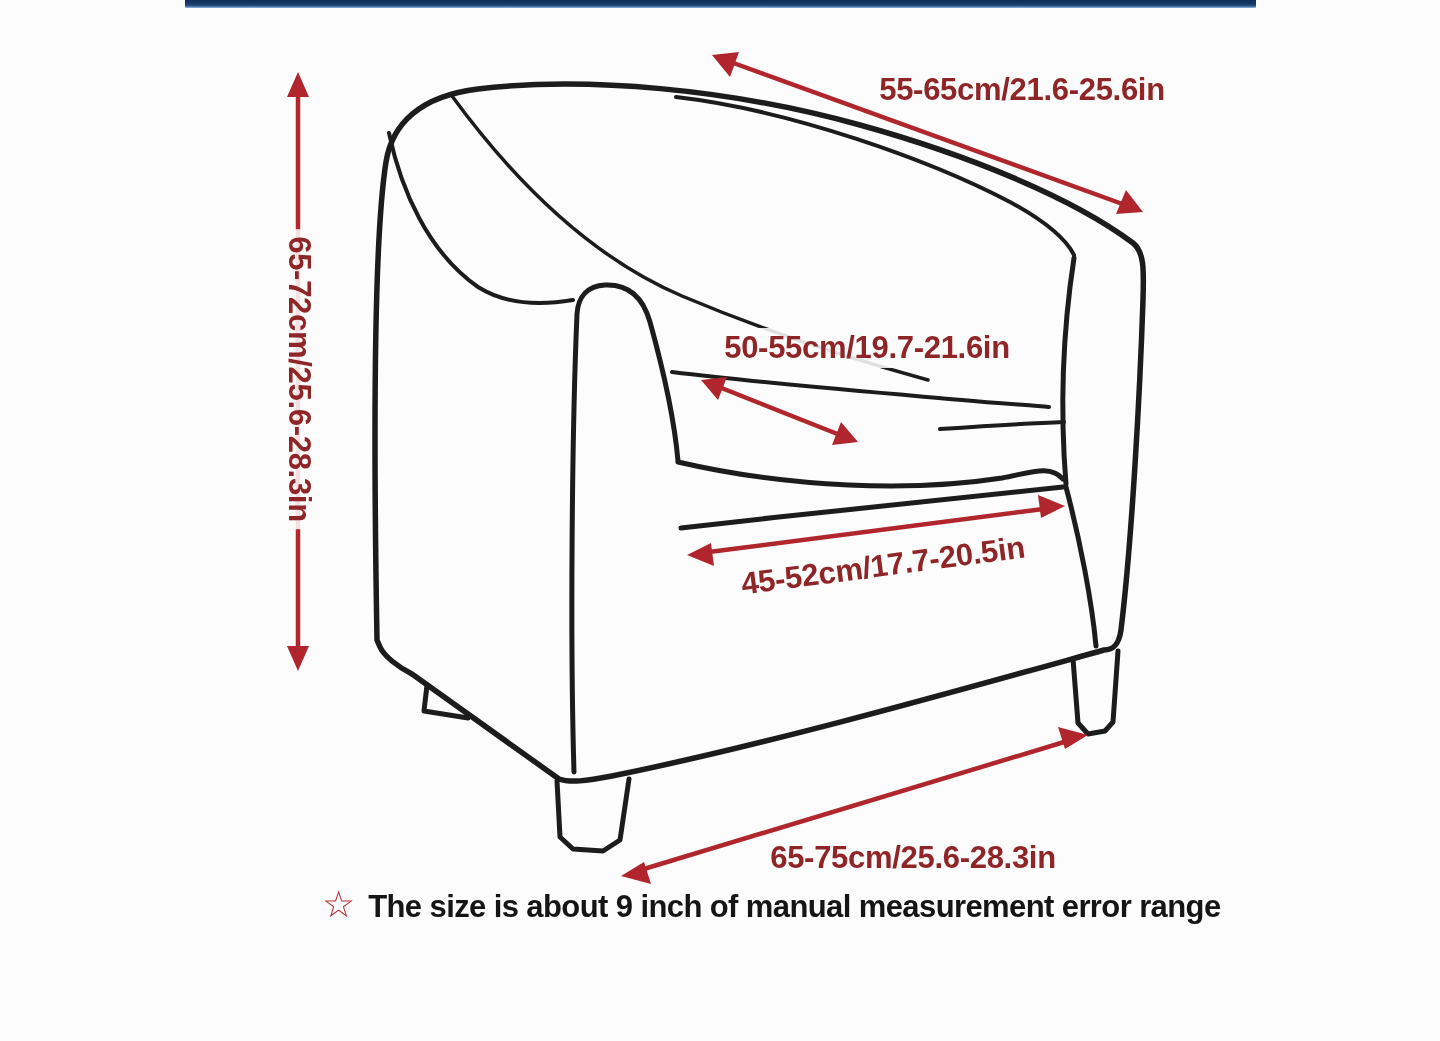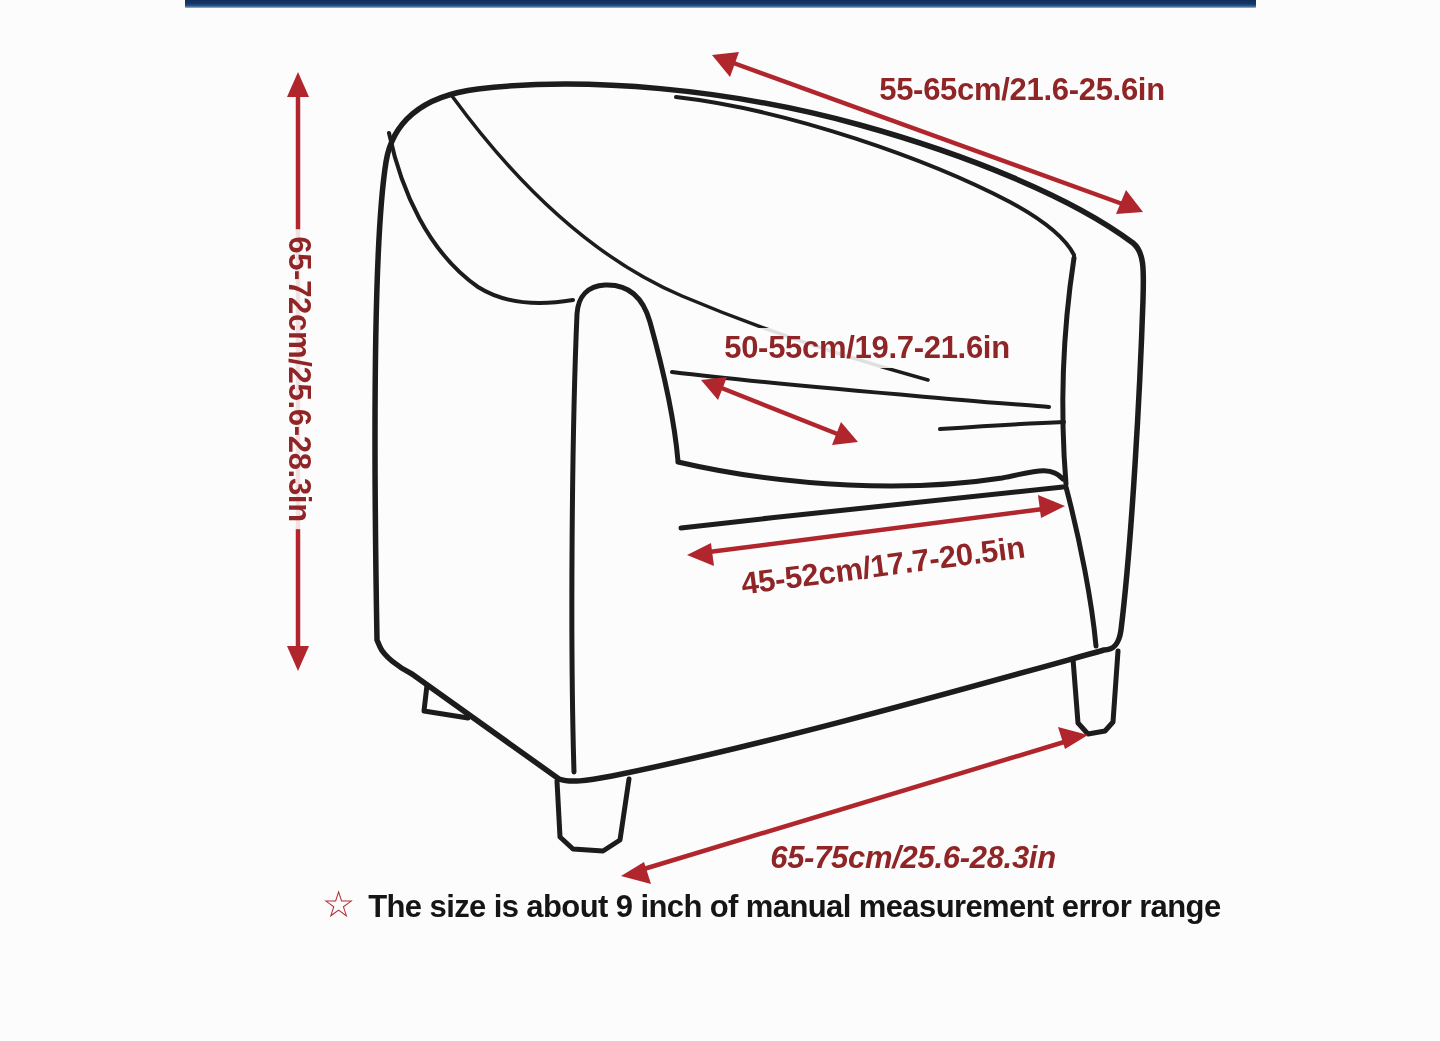--- a/index.html
+++ b/index.html
@@ -144,20 +144,20 @@
   </svg>
 
   <div class="mlabel" style="left:1022px;top:90px;">55-65cm/21.6-25.6in</div>
 
   <div class="mlabel rot90" style="left:299px;top:379px;">65-72cm/25.6-28.3in</div>
 
   <div class="mlabel" style="left:867px;top:348px;">50-55cm/19.7-21.6in</div>
 
   <div class="mlabel tilt" style="left:883px;top:566px;">45-52cm/17.7-20.5in</div>
 
-  <div class="mlabel" style="left:913px;top:858px;font-style:italic;">65-75cm/25.6-28.3in</div>
+  <div class="mlabel" style="left:913px;top:858px;">65-75cm/25.6-28.3in</div>
 
   <div class="note">
     <span class="star">☆</span>
     <span class="note-text">The size is about 9 inch of manual measurement error range</span>
   </div>
 
 </div>
 
 </body></html>

